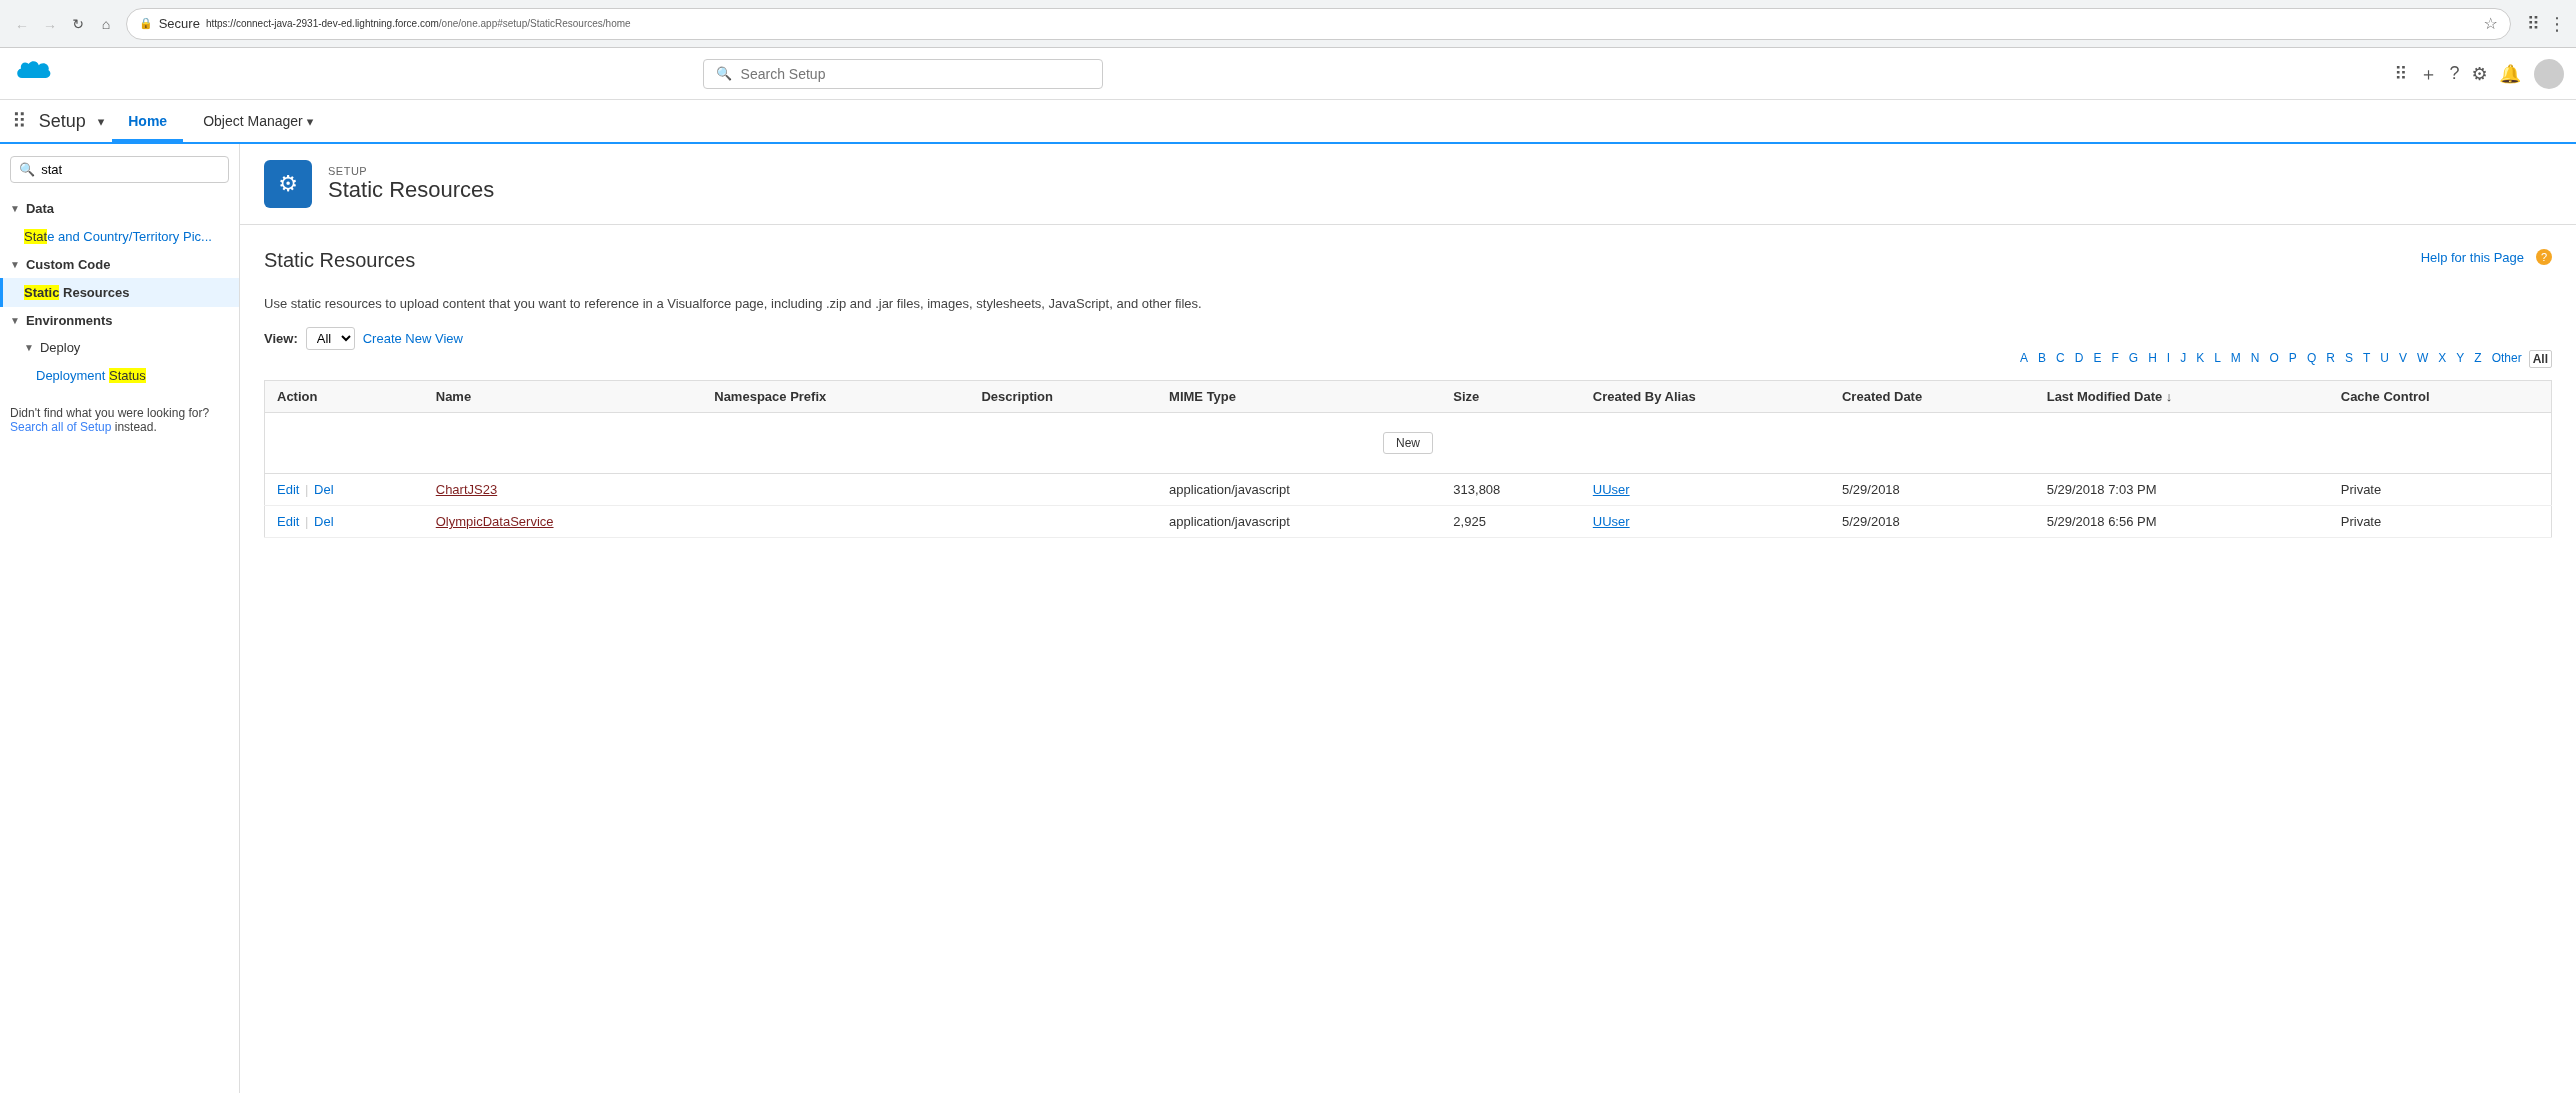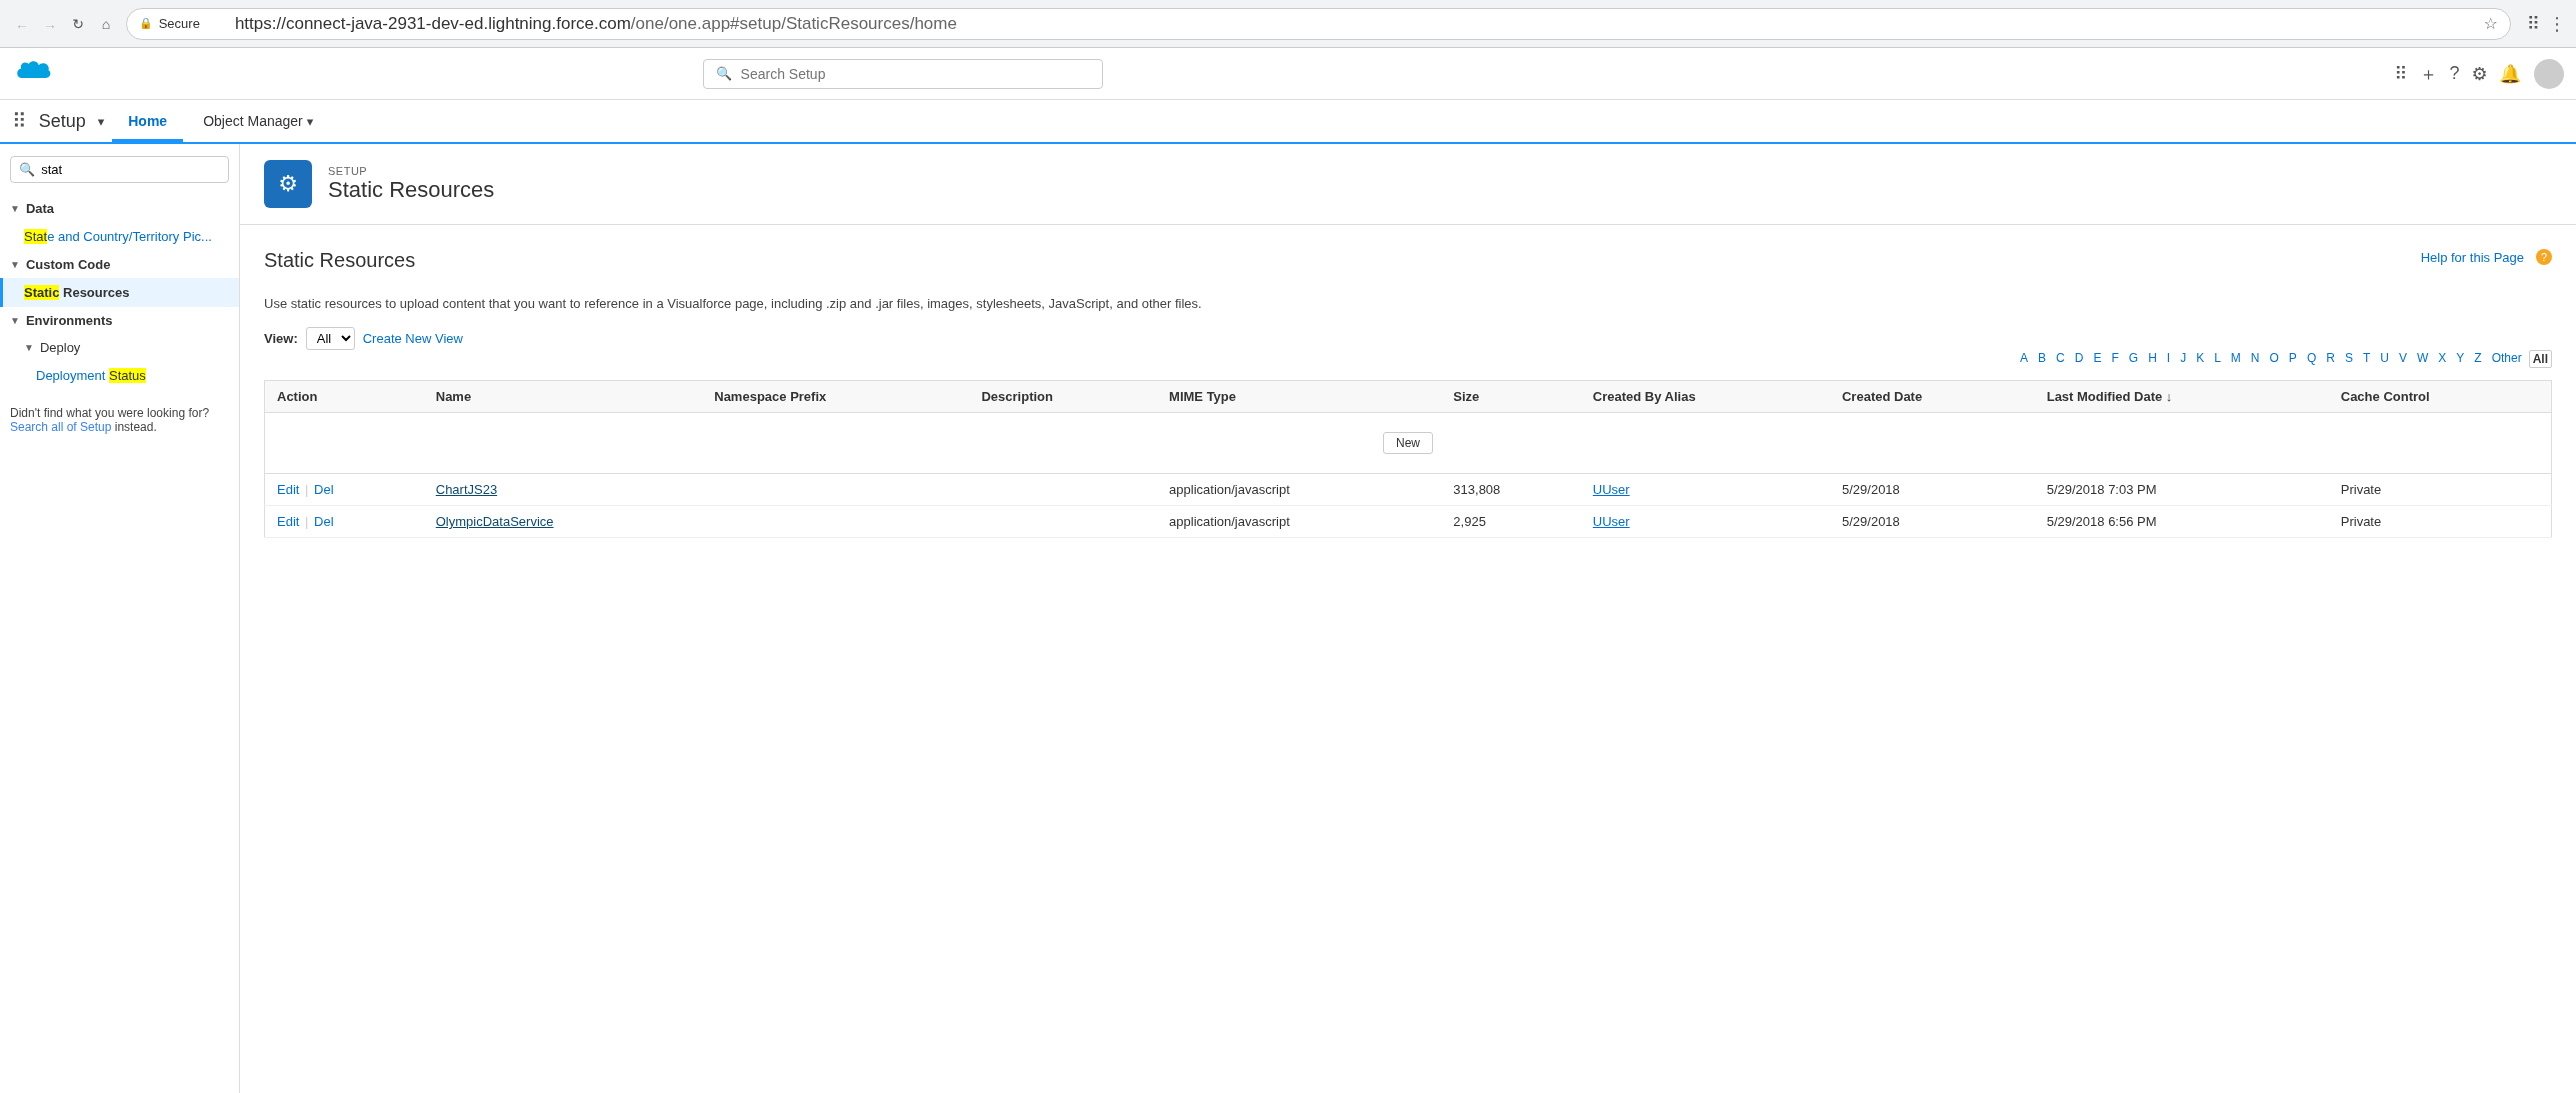--- a/index.html
+++ b/index.html
@@ -21,21 +21,21 @@
       cursor: pointer; display: flex; align-items: center; justify-content: center;
       color: #555; font-size: 14px;
     }
     .browser-btn.disabled { color: #bbb; cursor: default; }
     .address-bar {
       flex: 1; display: flex; align-items: center; background: white;
       border: 1px solid #ccc; border-radius: 20px; padding: 4px 12px; gap: 6px;
       height: 32px;
     }
     .secure-icon { color: #1a73e8; font-size: 11px; }
-    .url-text { font-size: 17px; color: #333; flex: 1; margin-left: 29px; }
+    .url-text { font-size: 10px; color: #333; flex: 1; }
     .url-text .domain { color: #333; }
     .url-text .path { color: #666; }
     .star-btn { color: #666; font-size: 16px; cursor: pointer; }
     .browser-right { display: flex; align-items: center; gap: 8px; margin-left: 8px; }
     .browser-right span { font-size: 18px; color: #555; cursor: pointer; }
 
     
     .sf-topnav {
       background: white;
       border-bottom: 1px solid #ddd;
@@ -256,21 +256,21 @@
     .new-btn {
       background: white;
       border: 1px solid #ccc;
       border-radius: 3px;
       padding: 3px 12px;
       font-size: 12px;
       cursor: pointer;
       color: #333;
     }
     .action-link { color: #0070d2; cursor: pointer; text-decoration: none; font-size: 13px; }
-    .name-link { color: #0c4a6e; cursor: pointer; text-decoration: underline; font-size: 13px; }
+    .name-link { color: #7f1d1d; cursor: pointer; text-decoration: underline; font-size: 13px; }
     .user-link { color: #0070d2; cursor: pointer; text-decoration: underline; font-size: 13px; }
     .action-sep { color: #ccc; margin: 0 2px; }
 
     
     .help-link {
       float: right;
       font-size: 13px;
       color: #0070d2;
       cursor: pointer;
       display: flex;

